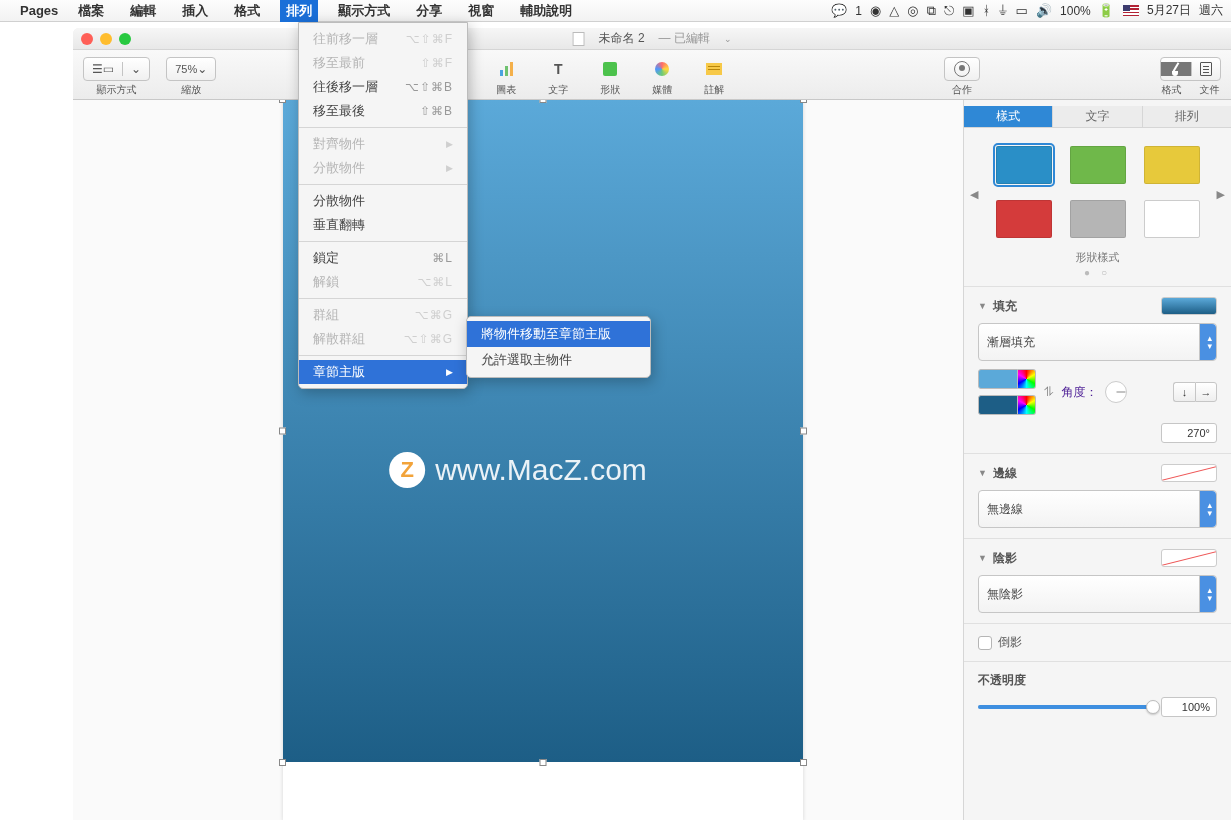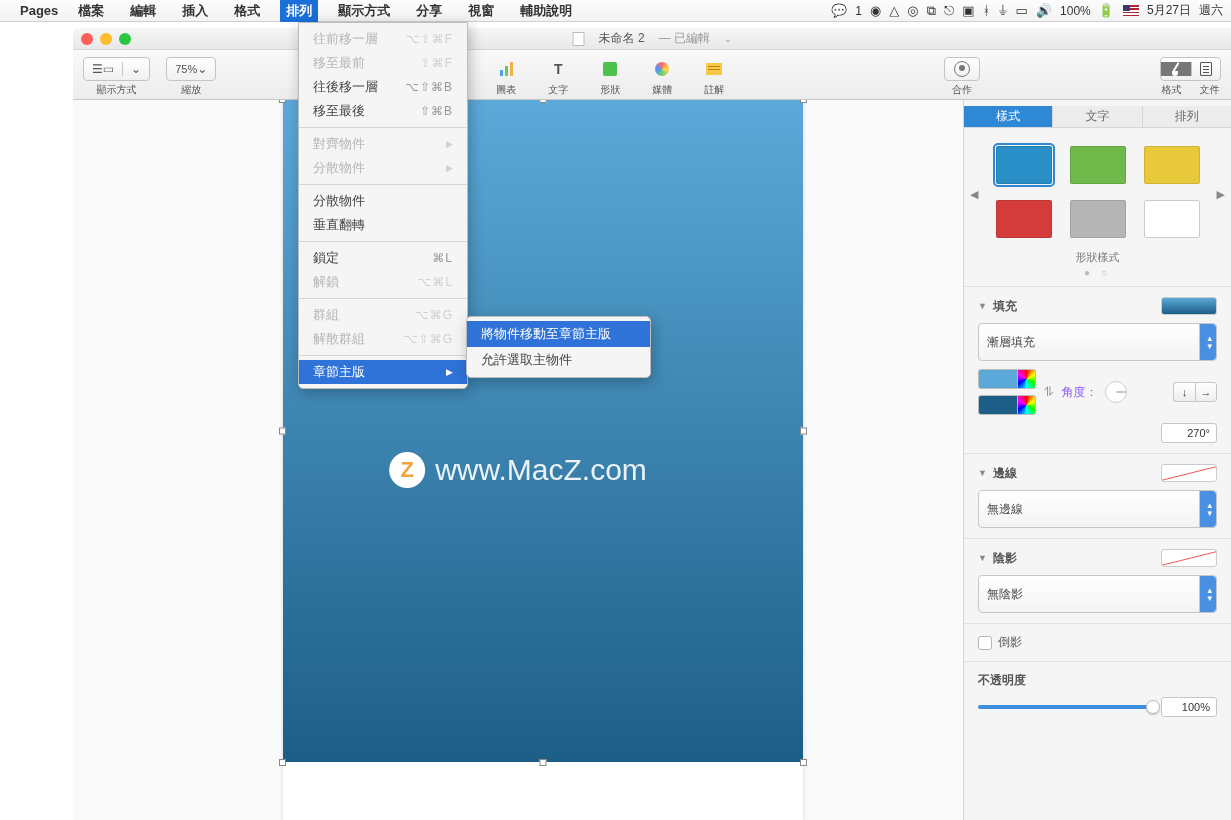--- a/index.html
+++ b/index.html
@@ -109,21 +109,21 @@
 .sec-head .preview.none { background: #fff; position: relative; overflow: hidden; }
 .sec-head .preview.none::before { content: ""; position: absolute; left: -4px; right: -4px; top: 50%; height: 1px; background: #e55; transform: rotate(-14deg); }
 .select { margin-top: 8px; height: 38px; border: 1px solid #c6c6c6; border-radius: 4px; background: linear-gradient(#fff, #f3f3f3); display: flex; align-items: center; padding: 0 8px; position: relative; color: #444; }
 .select::after { content: ""; width: 16px; position: absolute; right: 0; top: 0; bottom: 0; border-left: 1px solid #c6c6c6; background: #4a90e2; border-radius: 0 4px 4px 0; }
 .select .chev { position: absolute; right: 4px; color: #fff; font-size: 9px; z-index: 1; line-height: 8px; text-align: center; }
 .fill-row { display: flex; align-items: center; gap: 8px; margin-top: 8px; }
 .color-stop { display: flex; align-items: center; }
 .color-stop .sw { width: 40px; height: 20px; border: 1px solid #bbb; border-radius: 3px 0 0 3px; }
 .color-stop .wheel { width: 18px; height: 20px; border: 1px solid #bbb; border-left: none; border-radius: 0 3px 3px 0; background: conic-gradient(red, yellow, lime, cyan, blue, magenta, red); }
 .swap { font-size: 13px; color: #777; }
-.angle-lbl { color: #8b5cf6; }
+.angle-lbl { color: #4c1d95; }
 .angle-circle { width: 22px; height: 22px; border-radius: 50%; border: 1px solid #ccc; background: #fff; position: relative; }
 .angle-circle::before { content: ""; position: absolute; left: 50%; top: 50%; width: 1px; height: 9px; background: #888; transform-origin: top; transform: rotate(270deg); }
 .angle-input { width: 56px; height: 20px; border: 1px solid #c6c6c6; border-radius: 3px; text-align: right; padding: 0 6px; font-size: 11px; background: #fff; display: flex; align-items: center; justify-content: flex-end; }
 .arrow-btns { display: flex; margin-left: auto; }
 .arrow-btns .ab { width: 22px; height: 20px; border: 1px solid #c6c6c6; background: linear-gradient(#fff,#eee); display: flex; align-items: center; justify-content: center; font-size: 11px; }
 .arrow-btns .ab:first-child { border-radius: 3px 0 0 3px; border-right: none; }
 .arrow-btns .ab:last-child { border-radius: 0 3px 3px 0; }
 .checkbox-row { display: flex; align-items: center; gap: 6px; color: #555; }
 .cb { width: 14px; height: 14px; border: 1px solid #b5b5b5; border-radius: 3px; background: #fff; }
 .opacity-row { display: flex; align-items: center; gap: 8px; margin-top: 8px; }

